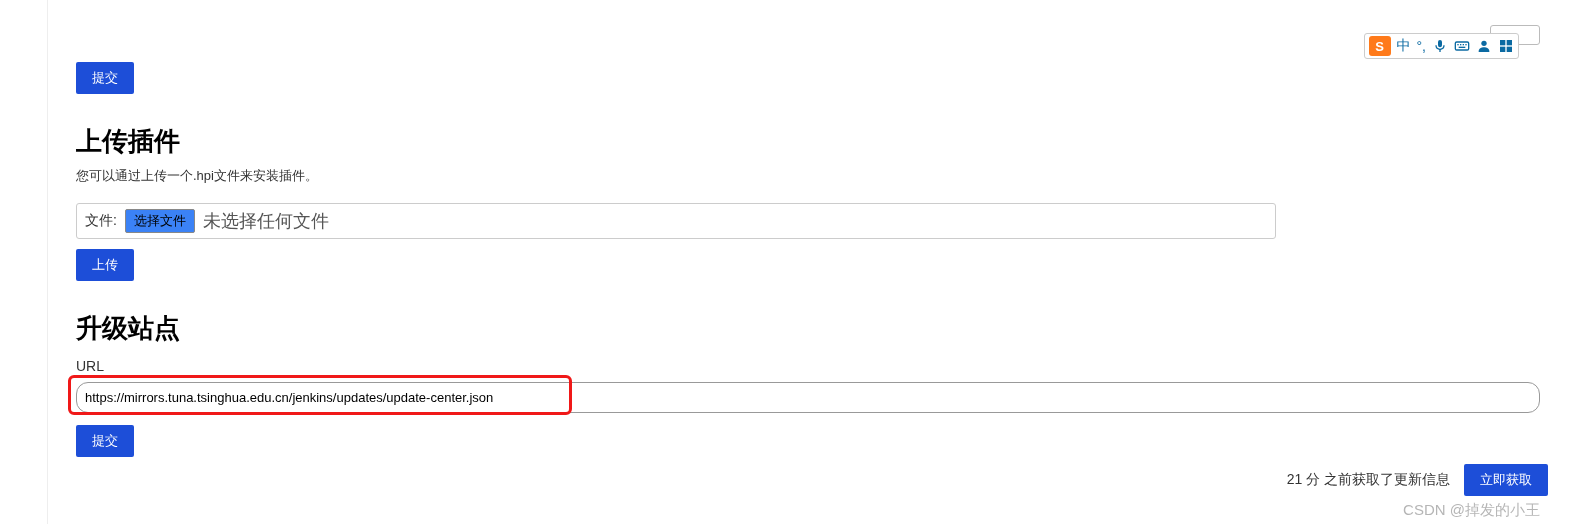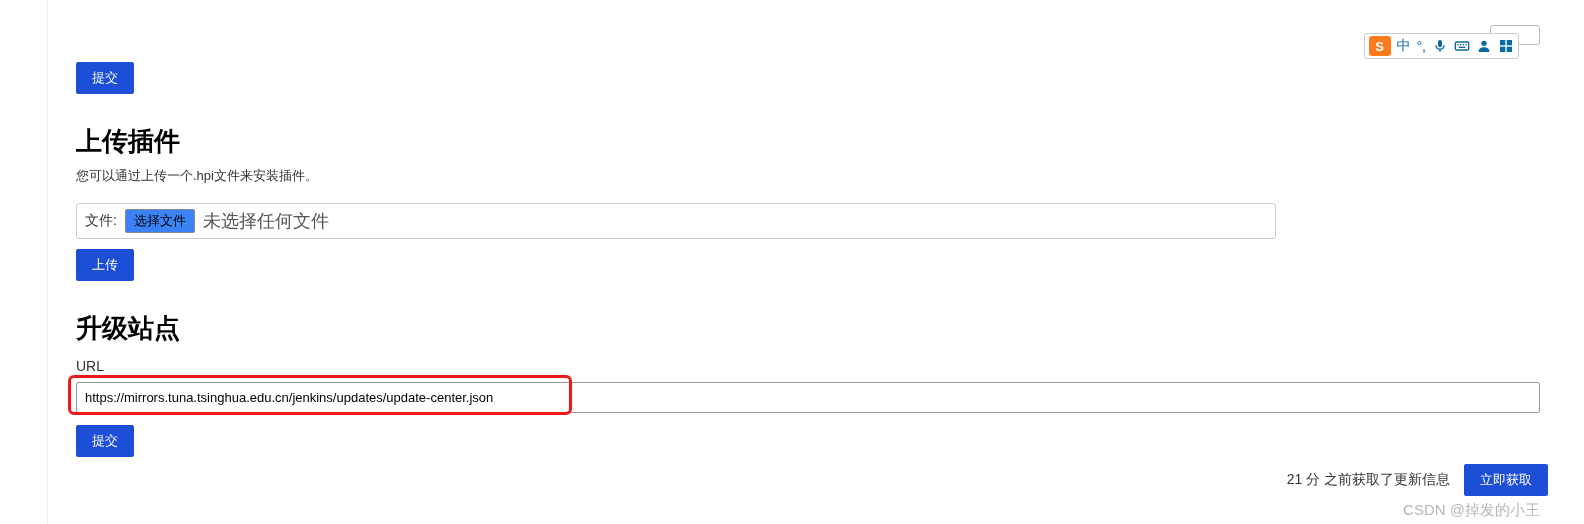--- a/index.html
+++ b/index.html
@@ -74,21 +74,21 @@
     }
     .url-input-wrap {
       position: relative;
       margin-bottom: 2px;
     }
     .url-input {
       width: 1464px;
       padding: 7px 8px;
       font-size: 13px;
       border: 1px solid #999;
-      border-radius: 2px;
+      border-radius: 12px;
       outline: none;
     }
     .highlight-box {
       position: absolute;
       left: -8px;
       top: -7px;
       width: 504px;
       height: 40px;
       border: 3px solid #f01818;
       border-radius: 6px;

